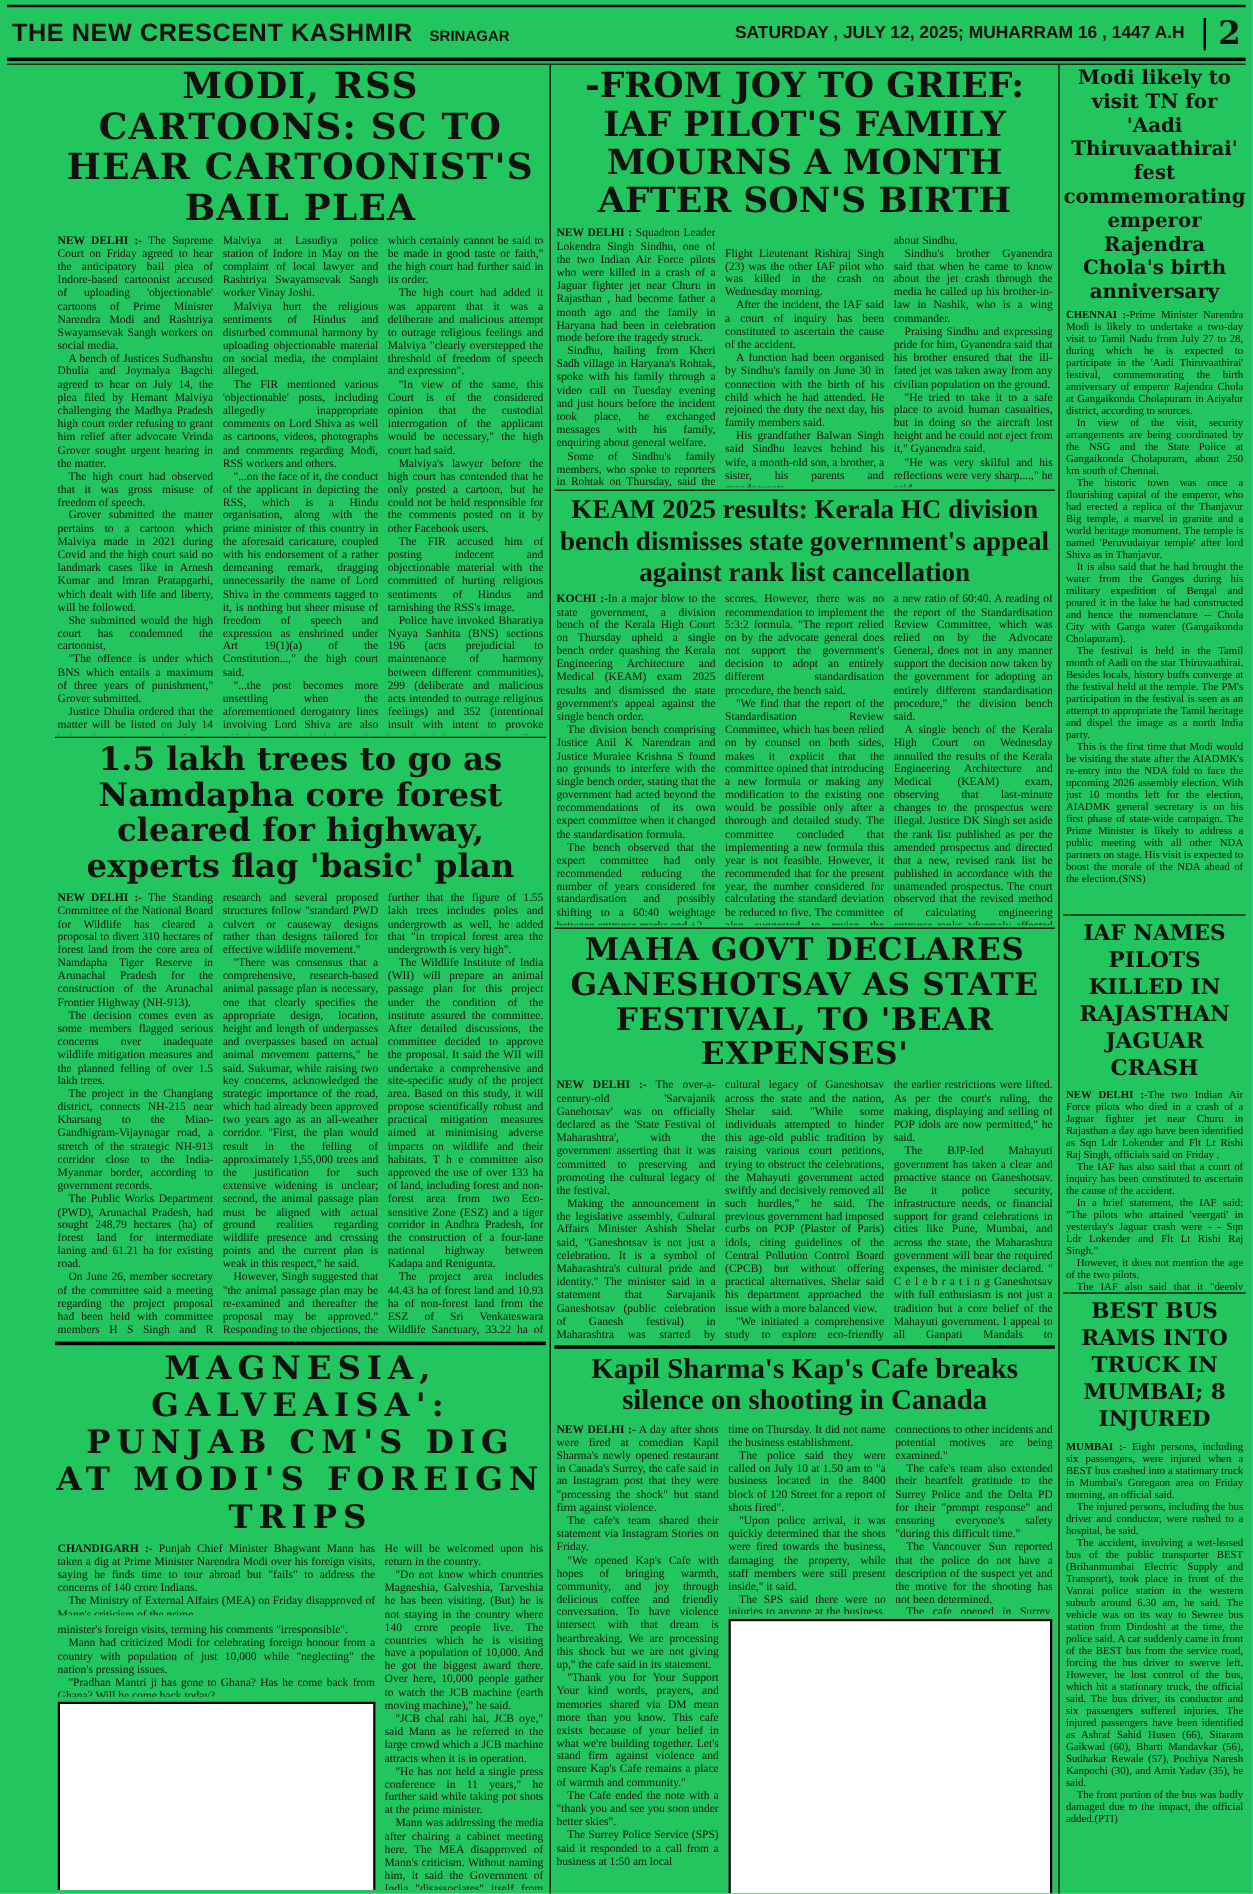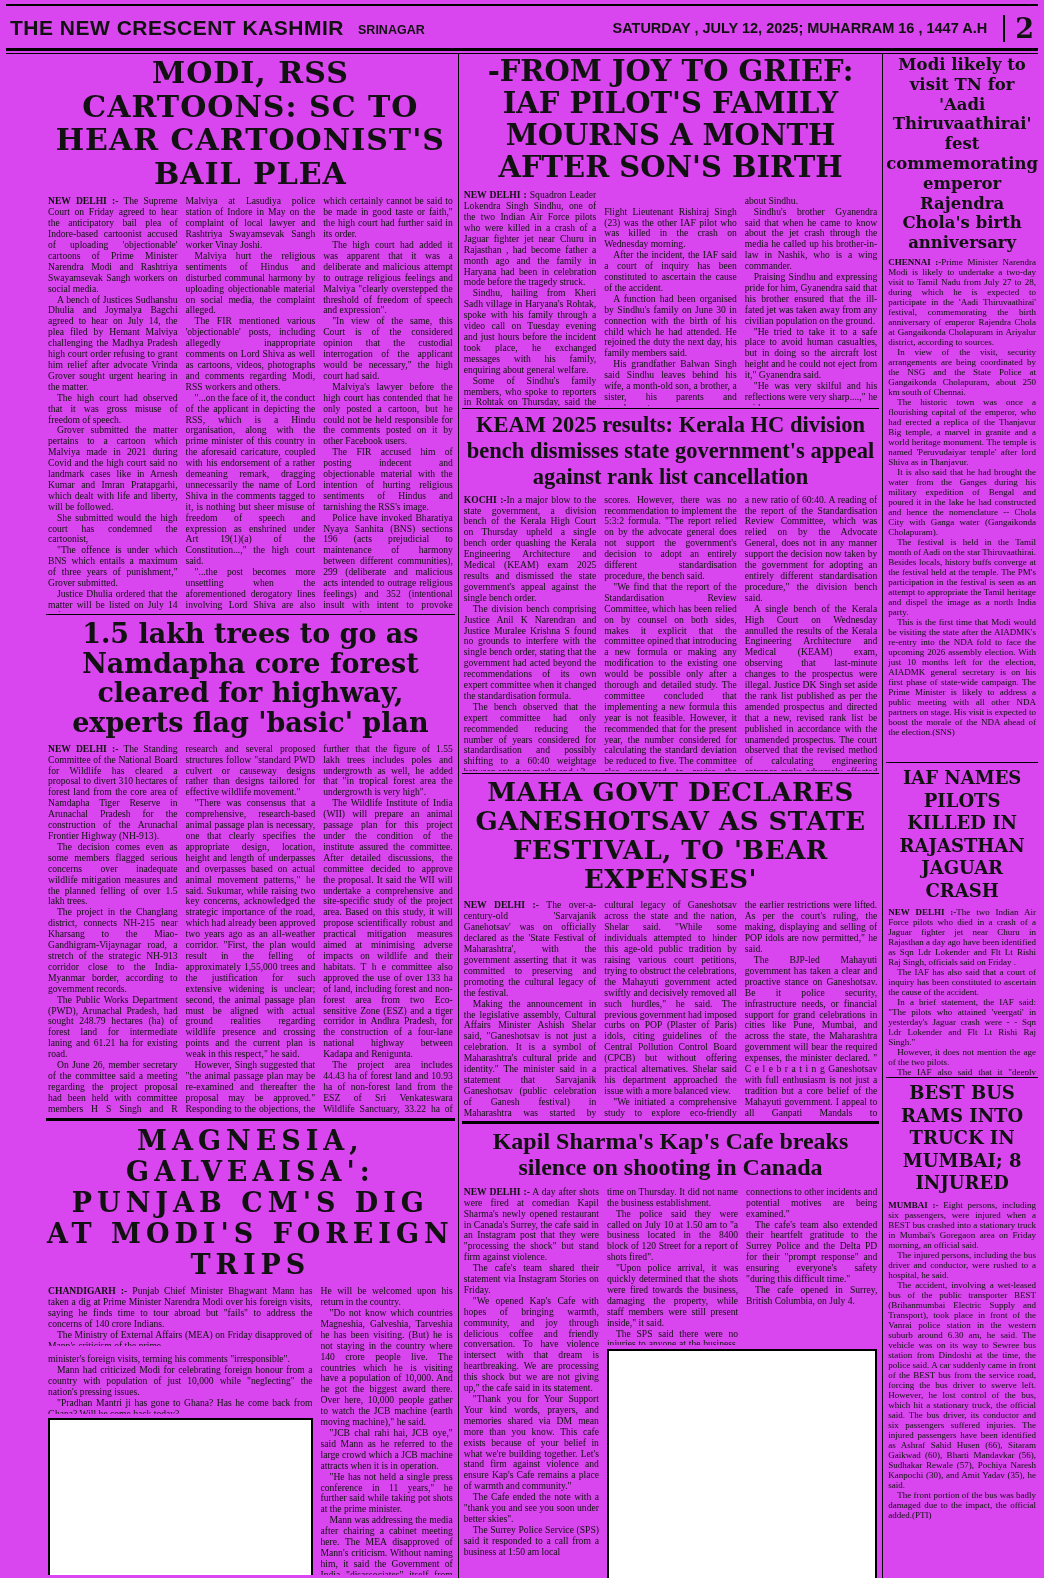--- a/index.html
+++ b/index.html
@@ -1,17 +1,17 @@
 <!DOCTYPE html>
 <html><head>
 <meta charset="utf-8">
 <style>
   * { margin:0; padding:0; box-sizing:border-box; }
   body { background:#e8e8e4; font-family:"Liberation Serif","DejaVu Serif",serif; }
-  .page { width:1044px; height:1578px; background:#d946ef; color:#111; margin:0 auto;
+  .page { width:1044px; height:1578px; background:#22c55e; color:#111; margin:0 auto;
           position:relative; overflow:hidden; padding:4px 6px 0 6px; }
   .toprule { border-top:2px solid #000; margin-bottom:2px; }
   
   .masthead { display:flex; align-items:center; height:40px; padding:0 4px; }
   .mast-title { font-family:"Liberation Sans",sans-serif; font-weight:bold; font-size:21px; letter-spacing:.5px; }
   .mast-city { font-family:"Liberation Sans",sans-serif; font-weight:bold; font-size:12.5px; margin-left:14px; margin-top:4px; }
   .mast-date { font-family:"Liberation Sans",sans-serif; font-weight:bold; font-size:14.5px; margin-left:auto; }
   .mast-page { font-family:"DejaVu Serif",serif; font-weight:bold; font-size:27px; margin-left:16px;
                border-left:2px solid #000; padding-left:10px; line-height:1; }
   .mastrule { border-top:3px solid #000; }
@@ -97,21 +97,21 @@
               <p>Malviya hurt the religious sentiments of Hindus and disturbed communal harmony by uploading objectionable material on social media, the complaint alleged.</p>
               <p>The FIR mentioned various 'objectionable' posts, including allegedly inappropriate comments on Lord Shiva as well as cartoons, videos, photographs and comments regarding Modi, RSS workers and others.</p>
               <p>"...on the face of it, the conduct of the applicant in depicting the RSS, which is a Hindu organisation, along with the prime minister of this country in the aforesaid caricature, coupled with his endorsement of a rather demeaning remark, dragging unnecessarily the name of Lord Shiva in the comments tagged to it, is nothing but sheer misuse of freedom of speech and expression as enshrined under Art 19(1)(a) of the Constitution...," the high court said.</p>
               <p>"...the post becomes more unsettling when the aforementioned derogatory lines involving Lord Shiva are also added to it, and which have also been favourably endorsed by the applicant himself who is also encouraging other people to experiment with the said caricature,</p>
             </div>
           <div class="col">
               <p>which certainly cannot be said to be made in good taste or faith," the high court had further said in its order.</p>
               <p>The high court had added it was apparent that it was a deliberate and malicious attempt to outrage religious feelings and Malviya "clearly overstepped the threshold of freedom of speech and expression".</p>
               <p>"In view of the same, this Court is of the considered opinion that the custodial interrogation of the applicant would be necessary," the high court had said.</p>
               <p>Malviya's lawyer before the high court has contended that he only posted a cartoon, but he could not be held responsible for the comments posted on it by other Facebook users.</p>
-              <p>The FIR accused him of posting indecent and objectionable material with the intention of hurting religious sentiments of Hindus and tarnishing the RSS's image.</p>
+              <p>The FIR accused him of posting indecent and objectionable material with the committed of hurting religious sentiments of Hindus and tarnishing the RSS's image.</p>
               <p>Police have invoked Bharatiya Nyaya Sanhita (BNS) sections 196 (acts prejudicial to maintenance of harmony between different communities), 299 (deliberate and malicious acts intended to outrage religious feelings) and 352 (intentional insult with intent to provoke breach of the peace) as well as section 67-A (publishing or transmitting in electronic form any sexually explicit material) of the Information Technology Act against the accused.(PTI)</p>
             </div>
         </div>
       </div>
 
       <div class="hrule"></div>
 
       <div class="article" style="height:498px;">
         <div class="hl hl-d">1.5 lakh trees to go as Namdapha core forest cleared for highway, experts flag 'basic' plan</div>
         <div class="cols body-sm" style="height:428px;">
@@ -257,20 +257,21 @@
             <div class="cols2" style="height:158px;">
               <div class="col">
                   <p>time on Thursday. It did not name the business establishment.</p>
                   <p>The police said they were called on July 10 at 1.50 am to "a business located in the 8400 block of 120 Street for a report of shots fired".</p>
                   <p>"Upon police arrival, it was quickly determined that the shots were fired towards the business, damaging the property, while staff members were still present inside," it said.</p>
                   <p>The SPS said there were no injuries to anyone at the business. It said "the investigation is continuing and</p>
                 </div>
               <div class="col">
                   <p>connections to other incidents and potential motives are being examined."</p>
                   <p>The cafe's team also extended their heartfelt gratitude to the Surrey Police and the Delta PD for their "prompt response" and ensuring everyone's safety "during this difficult time."</p>
+                  <p>The Vancouver Sun reported that the police do not have a description of the suspect yet and the motive for the shooting has not been determined.</p>
                   <p>The cafe opened in Surrey, British Columbia, on July 4.</p>
                 </div>
             </div>
             <div class="notice small" style="flex:1;">
               <div class="notice-title"></div>
               <div class="notice-body"></div>
               <div class="notice-sig"></div>
             </div>
           </div>
         </div>

